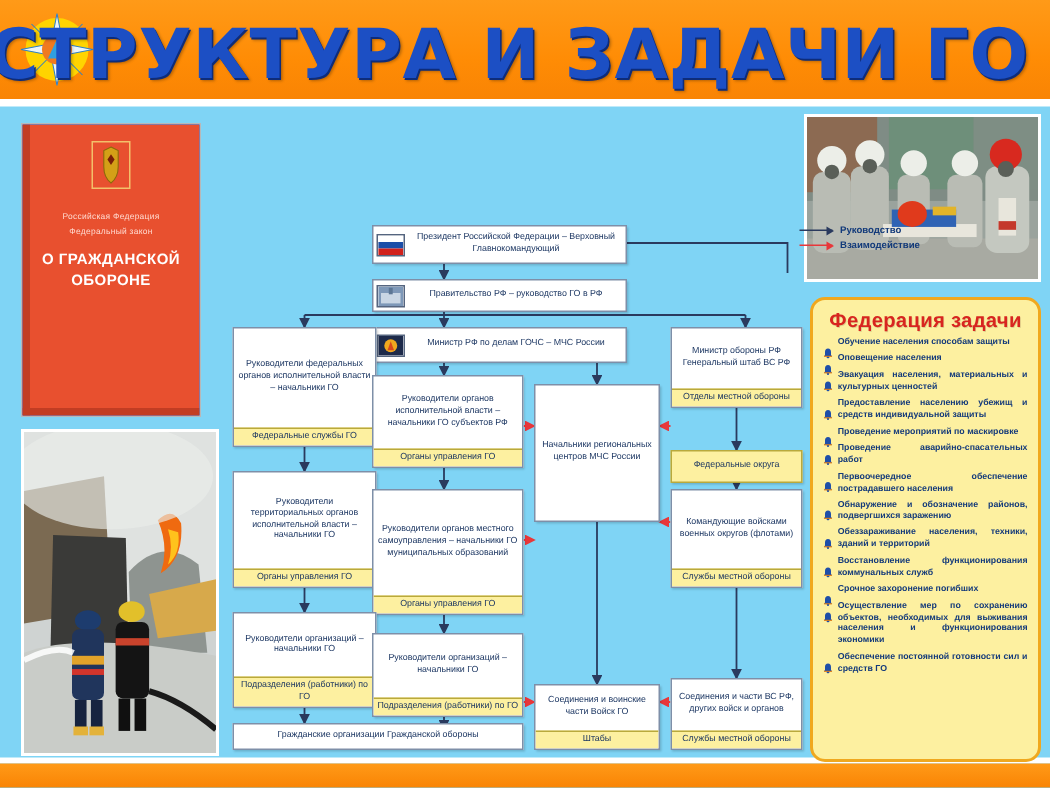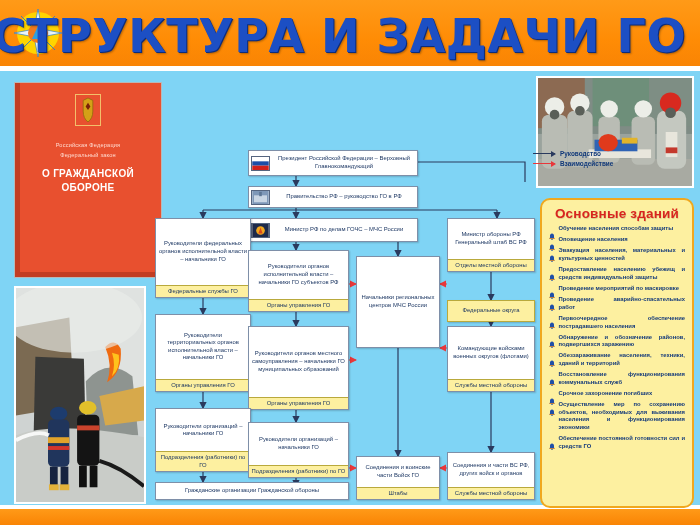--- a/index.html
+++ b/index.html
@@ -38,21 +38,21 @@
     background:linear-gradient(180deg,#ff9a18 0%,#f98404 100%);
   }
   .footer-rule{
     position:absolute;left:0;bottom:16px;width:700px;height:4px;background:#ffffff;
   }
 
   
   .photo{position:absolute;border:2px solid #ffffff;overflow:hidden;box-sizing:border-box;}
   .photo svg{display:block;width:100%;height:100%;}
 
-  #photo-book{left:14px;top:82px;width:148px;height:196px;border:1px solid #b8b8b8;background:#1d4ed8;}
+  #photo-book{left:14px;top:82px;width:120px;height:196px;border:1px solid #b8b8b8;background:#1d4ed8;}
   #photo-fire{left:14px;top:286px;width:132px;height:218px;}
   #photo-rescue{left:536px;top:76px;width:158px;height:112px;}
 
   
   .book{position:relative;width:100%;height:100%;background:#e8502f;}
   .book-crest{
     position:absolute;left:50%;top:11px;transform:translateX(-50%);
     width:26px;height:32px;border:1px solid #f3c06a;box-sizing:border-box;
     display:flex;align-items:center;justify-content:center;
   }
@@ -399,21 +399,21 @@
   <div class="node" style="left:447px;top:452px;width:88px;height:48px;">
     <div class="body">Соединения и части ВС РФ, других войск и органов</div>
     <div class="sub">Службы местной обороны</div>
   </div>
 
   <div class="node" style="left:155px;top:482px;width:194px;height:18px;">
     <div class="body">Гражданские организации Гражданской обороны</div>
   </div>
 
   <div class="tasks">
-    <div class="tasks-title">Основные зданий</div>
+    <div class="tasks-title">Федерация задачи</div>
     <div id="tasks-list">
         <div class="task">
           <span class="task-bullet"><svg viewBox="0 0 6 7" width="6" height="7">
               <path d="M3 0.4 C4.3 0.4 5 1.4 5 2.7 L5 4.6 L5.7 5.5 L0.3 5.5 L1 4.6 L1 2.7 C1 1.4 1.7 0.4 3 0.4 Z" fill="#1f4fa8"></path>
               <circle cx="3" cy="6.2" r="0.8" fill="#1f4fa8"></circle>
               <rect x="0.3" y="5.2" width="5.4" height="0.7" fill="#e07a12"></rect>
             </svg></span>
           <span class="task-text">Обучение населения способам защиты</span>
         </div>
         <div class="task">

